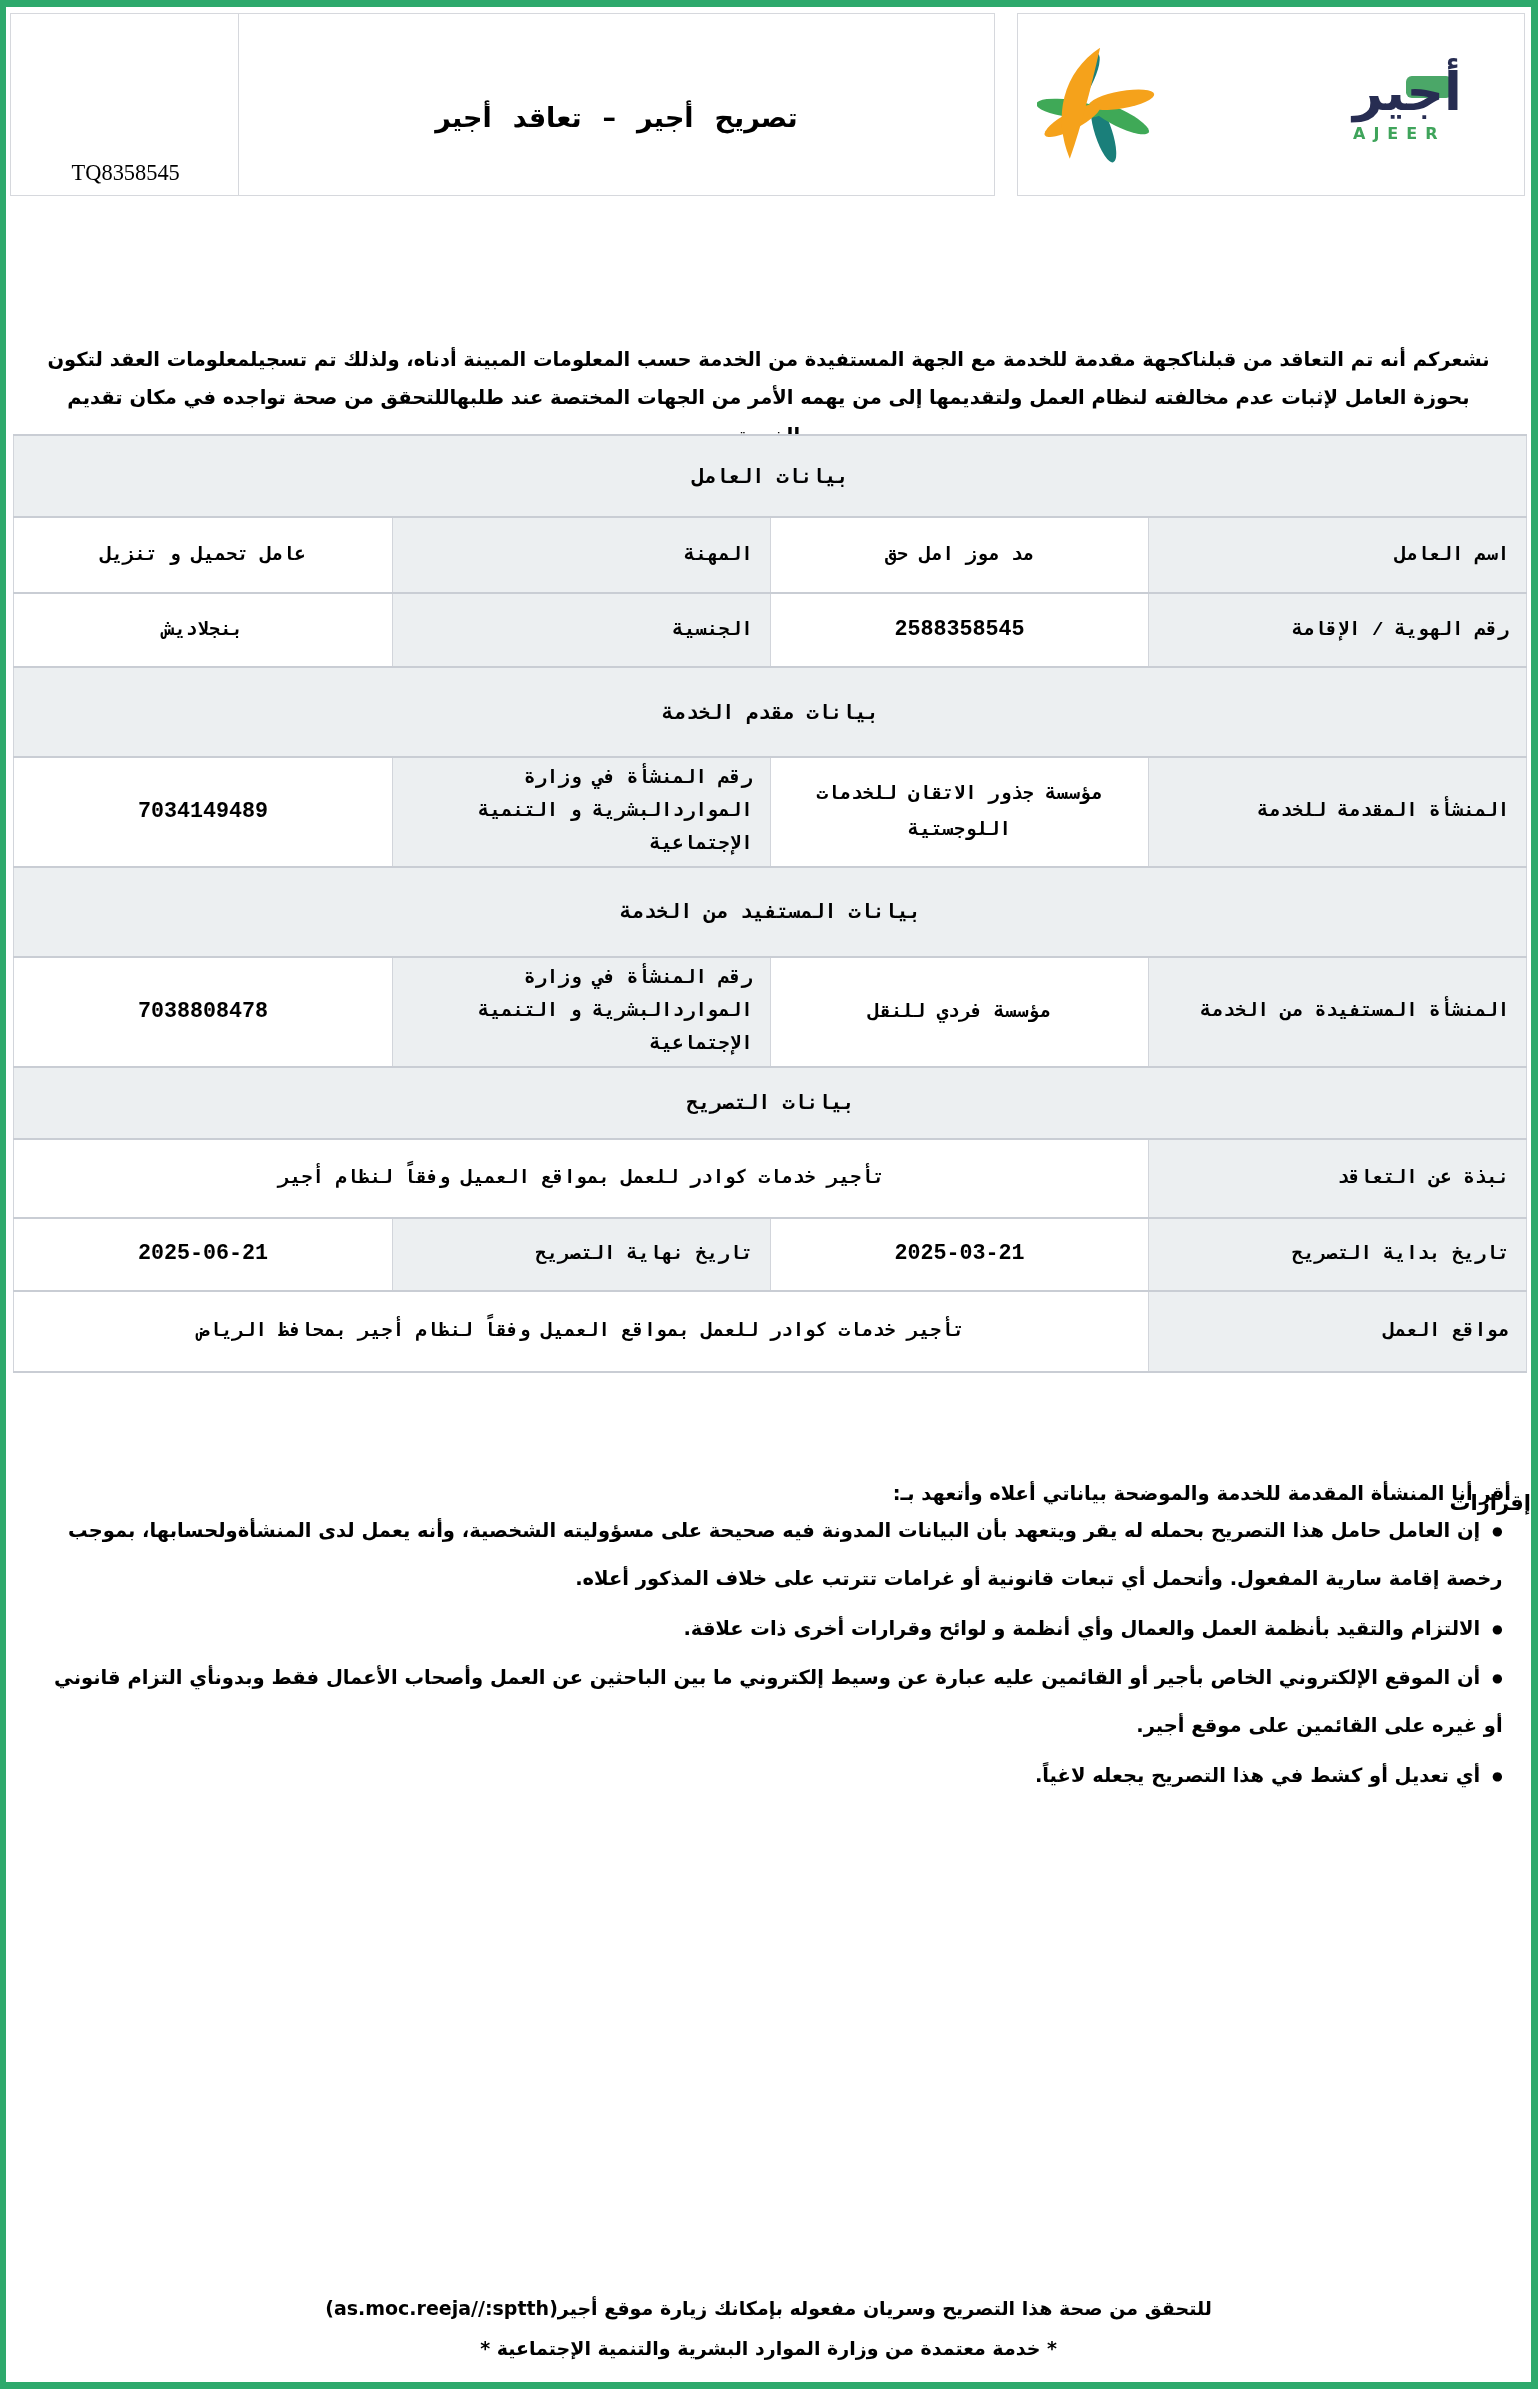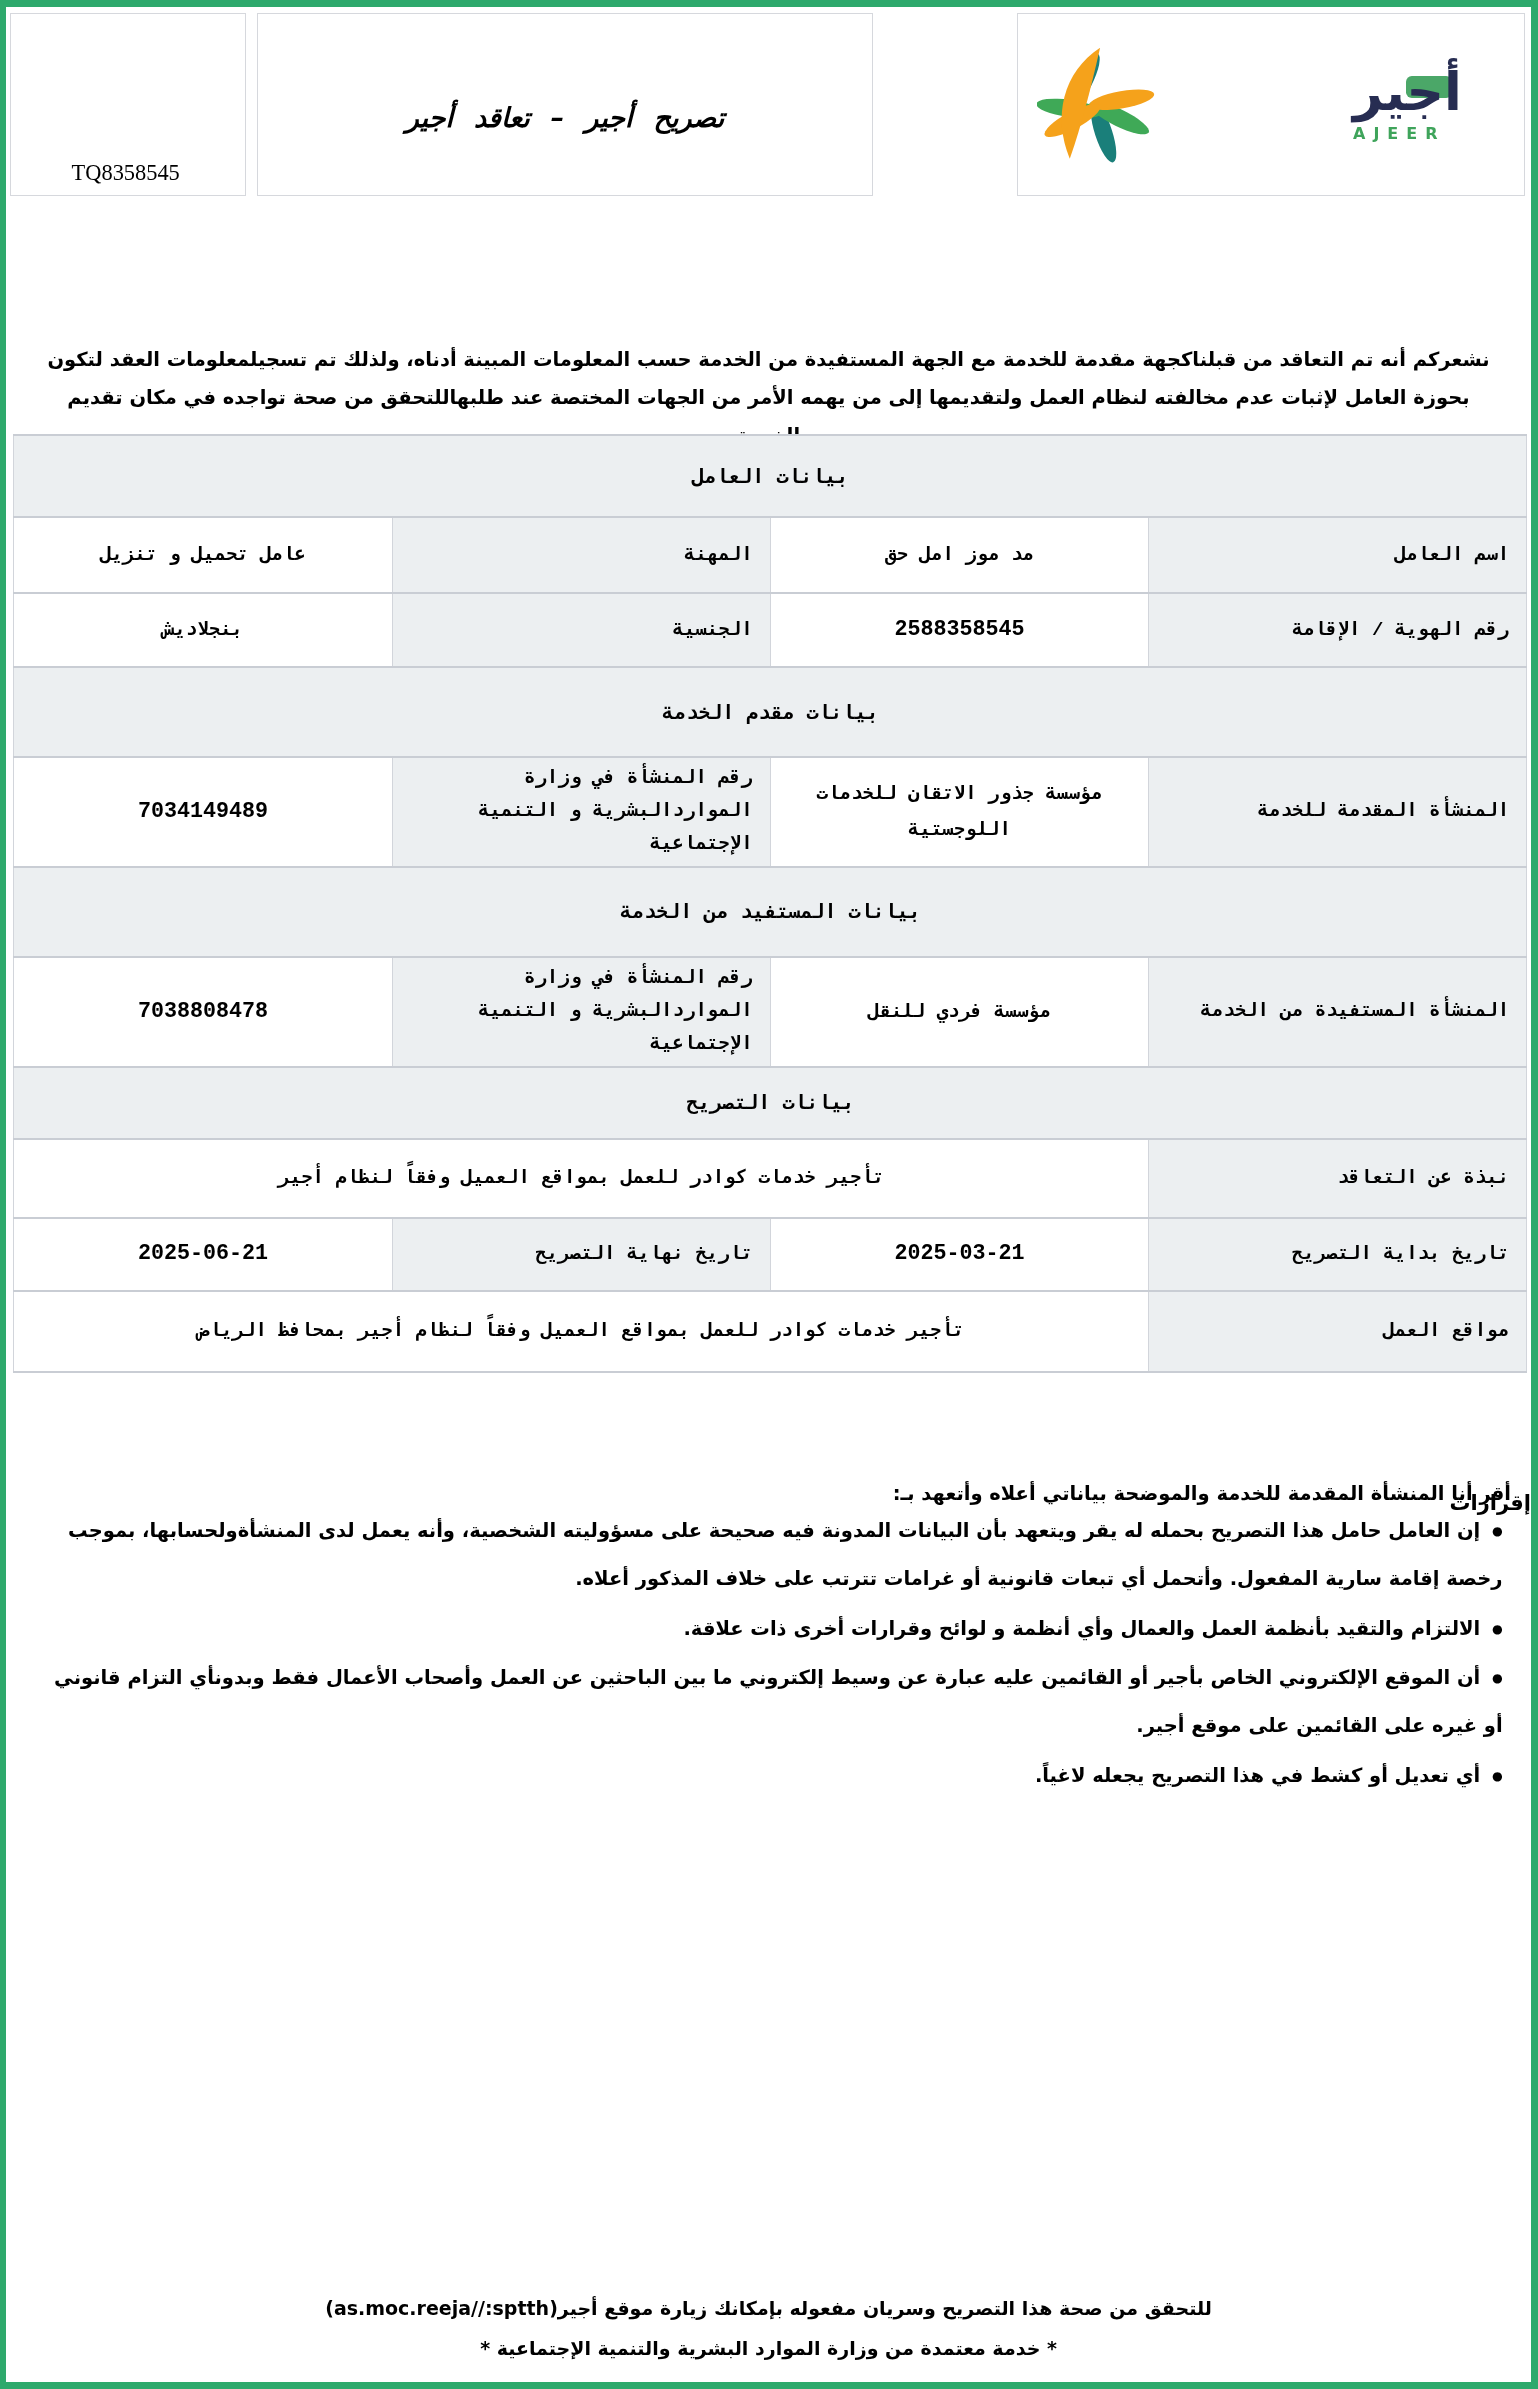--- a/index.html
+++ b/index.html
@@ -11,21 +11,21 @@
     background:#fff;
     font-family:"DejaVu Sans",sans-serif;
     font-weight:bold;
     color:#000;
     direction:rtl;
     overflow:hidden;
   }
   
   .hbox{position:absolute;top:5.8px;height:183px;border:1.4px solid #d6d8dd;background:#fff;box-sizing:border-box;}
   .hbox-left{left:3.6px;width:236px;}
-  .hbox-mid{left:251px;width:616px;display:flex;align-items:center;justify-content:center;font-style:italic;}
+  .hbox-mid{left:232px;width:757px;display:flex;align-items:center;justify-content:center;}
   .hbox-right{left:1011px;width:508px;display:flex;align-items:center;justify-content:space-between;padding:0 19px;}
   .permit-no{
     position:absolute;left:61px;bottom:8.7px;
     font-family:"Liberation Serif",serif;font-weight:normal;
     font-size:22.4px;direction:ltr;
   }
   .doc-title{font-size:27px;word-spacing:11.6px;padding-top:26px;}
   
   .ajeer{position:relative;width:152px;text-align:left;direction:ltr;}
   .ajeer-ar{position:relative;font-size:52px;line-height:1;color:#272d52;font-weight:bold;z-index:1;}

